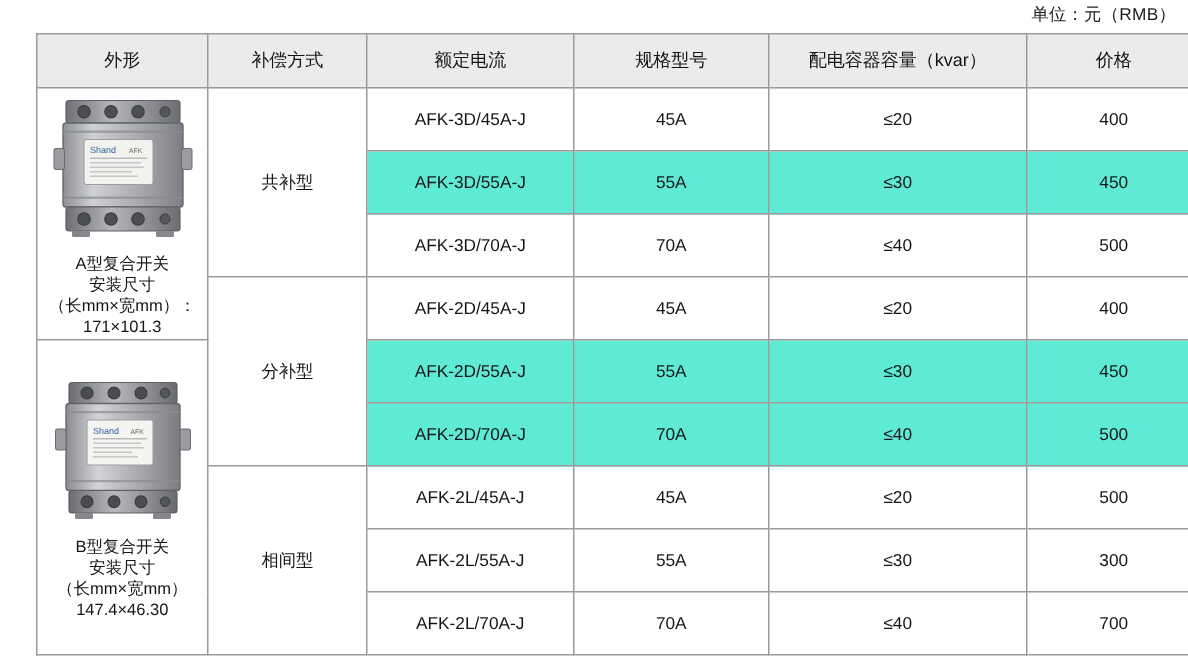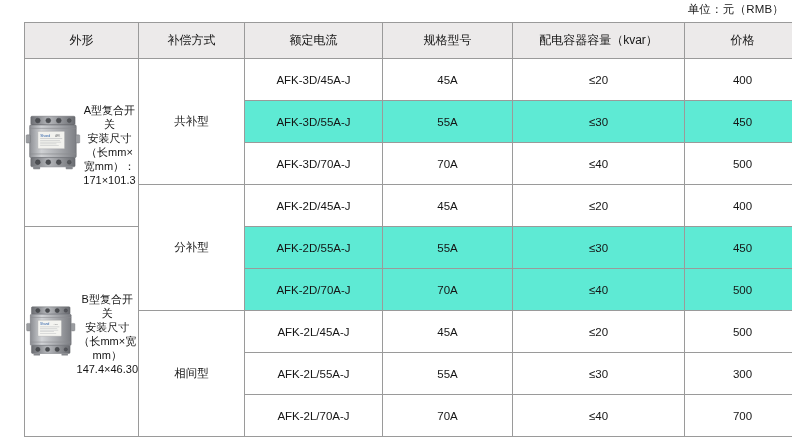--- a/index.html
+++ b/index.html
@@ -60,21 +60,21 @@
   td.row-cell { height: 42px; }
   td.alt { background: #5eead4; }
 
   
   td.shape-cell {
     padding: 6px 4px 8px 4px;
     background: #ffffff;
   }
   .shape-inner {
     display: flex;
-    flex-direction: row;
+    flex-direction: column;
     align-items: center;
     justify-content: flex-start;
   }
   .caption {
     margin-top: 4px;
     font-size: 11px;
     line-height: 14px;
     color: #151515;
     text-align: center;
     white-space: pre-line;

